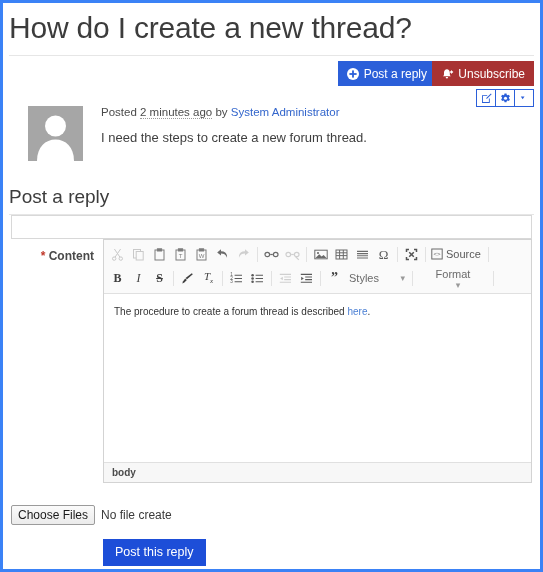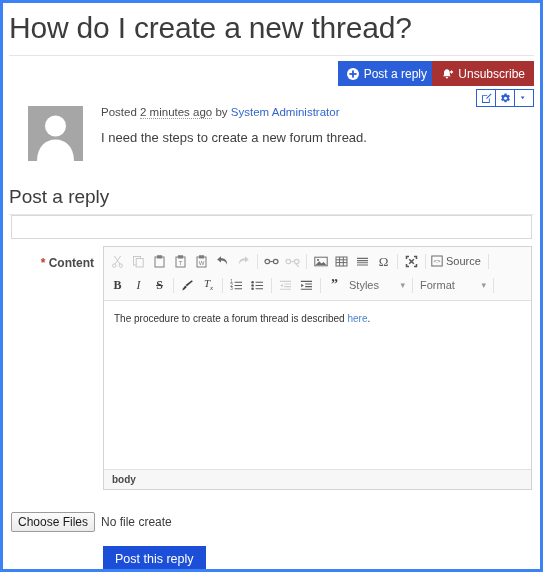--- a/index.html
+++ b/index.html
@@ -170,21 +170,21 @@
     font-size: 12px;
     color: #333333;
     padding: 0 6px;
     outline: none;
   }
 
   
   .editor-row {
     display: flex;
     align-items: flex-start;
-    margin-top: 7px;
+    margin-top: 0;
     justify-content: flex-end;
   }
   .field-label {
     width: 92px;
     flex: 0 0 92px;
     text-align: right;
     padding-right: 9px;
     box-sizing: border-box;
     font-size: 12px;
     font-weight: bold;
@@ -256,21 +256,21 @@
     cursor: pointer;
     color: #6b6b6b;
     font-size: 11px;
     flex: 0 0 auto;
   }
   .tb-combo .caret {
     color: #9a9a9a;
     font-size: 9px;
     margin-left: 10px;
   }
-  .tb-combo.wide { min-width: 66px; }
+  .tb-combo.wide { min-width: 66px; flex-direction: column; }
 
   .editor-content {
     height: 168px;
     background: #ffffff;
     padding: 9px 10px;
     box-sizing: border-box;
     font-family: "Liberation Sans", sans-serif;
     font-size: 10px;
     color: #333333;
     line-height: 17px;

